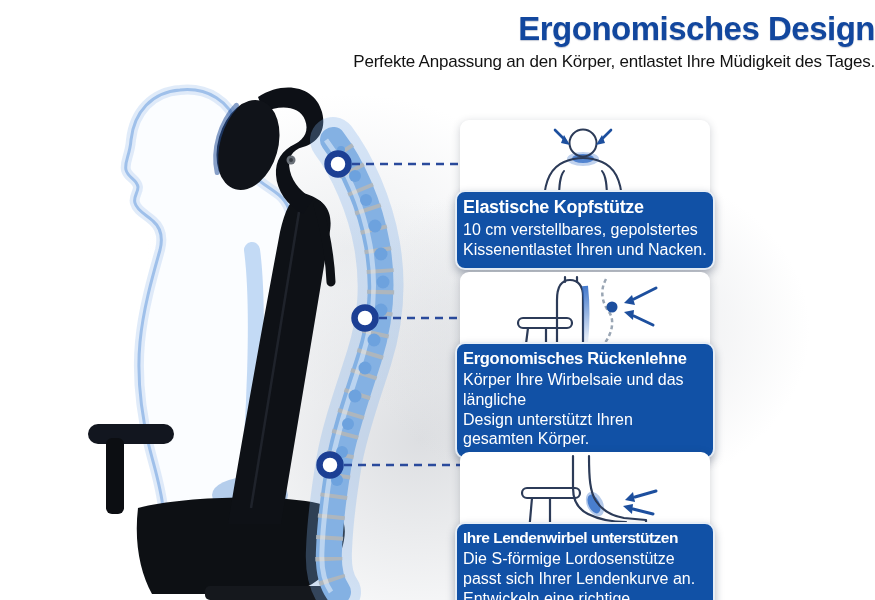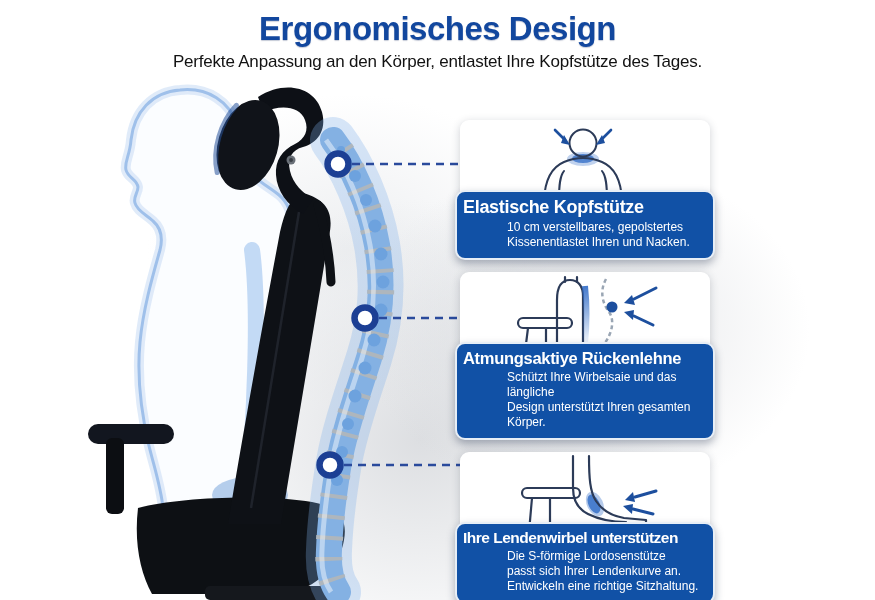--- a/index.html
+++ b/index.html
@@ -5,21 +5,21 @@
   html,body{margin:0;padding:0;background:#fff;}
   #stage{
     position:relative;width:875px;height:600px;overflow:hidden;
     font-family:"Liberation Sans",sans-serif;
     background:
       radial-gradient(ellipse 300px 230px at 585px 330px, rgba(205,208,213,0.55), rgba(255,255,255,0) 75%),
       radial-gradient(ellipse 330px 300px at 420px 440px, rgba(198,201,206,0.6), rgba(226,228,231,0.35) 55%, rgba(255,255,255,0) 80%),
       radial-gradient(ellipse 260px 200px at 350px 250px, rgba(222,225,229,0.55), rgba(255,255,255,0) 78%),
       #ffffff;
   }
-  .hdr{position:absolute;left:0;top:10px;width:875px;text-align:center;}
+  .hdr{position:absolute;left:0;top:10px;width:875px;text-align:right;}
   .hdr h1{
     margin:0;font-size:33px;font-weight:bold;color:#12479e;letter-spacing:-0.5px;
     text-shadow:0 1px 1px rgba(20,40,90,0.25);
   }
   .hdr p{margin:4px 0 0;font-size:17px;color:#121212;letter-spacing:-0.2px;}
   #figure{position:absolute;left:0;top:0;}
   .card{position:absolute;left:460px;width:250px;}
   .card-art{
     background:#fff;border-radius:9px;box-shadow:0 2px 9px rgba(40,50,70,0.22);
     height:82px;overflow:hidden;
@@ -28,34 +28,34 @@
   .banner{
     position:relative;margin:-12px -5px 0;background:#1151a6;
     border:2px solid rgba(255,255,255,0.9);border-radius:10px;
     box-shadow:0 4px 8px rgba(25,40,70,0.35);
     color:#fff;padding:5px 6px 8px;
   }
   .banner-title{font-weight:bold;white-space:nowrap;letter-spacing:-0.3px;}
   #card-0 .banner-title{font-size:18px;}
   #card-1 .banner-title{font-size:16.5px;}
   #card-2 .banner-title{font-size:15.5px;letter-spacing:-0.5px;}
-  .banner-desc{font-size:12px;line-height:1.24;margin-top:2px;margin-left:44px;}
+  .banner-desc{font-size:16px;line-height:1.24;margin-top:2px;}
   .banner-desc span{display:block;}
   #card-0{top:120px;}
   #card-1{top:272px;}
   #card-2{top:452px;}
 </style>
 </head>
 <body>
 
 <div id="stage">
 
   <div class="hdr">
     <h1>Ergonomisches Design</h1>
-    <p>Perfekte Anpassung an den Körper, entlastet Ihre Kopfstütze des Tages.</p>
+    <p>Perfekte Anpassung an den Körper, entlastet Ihre Müdigkeit des Tages.</p>
   </div>
 
   <svg id="figure" width="875" height="600" viewBox="0 0 875 600">
     <defs>
       <linearGradient id="fadeBlue" x1="0" y1="0" x2="0" y2="1">
         <stop offset="0" stop-color="#2e6ac6" stop-opacity="0.9"></stop>
         <stop offset="1" stop-color="#2e6ac6" stop-opacity="0.05"></stop>
       </linearGradient>
     </defs>
 
@@ -195,23 +195,23 @@
         <circle cx="152" cy="33" r="5.5" fill="#1d4f9e"></circle>
         <g stroke="#1d4f9e" stroke-width="3" fill="#1d4f9e" stroke-linecap="round">
           <line x1="196" y1="14" x2="174" y2="25"></line>
           <polygon points="164,29 175,31 172,21" stroke="none"></polygon>
           <line x1="193" y1="51" x2="174" y2="42"></line>
           <polygon points="164,38 174,36 173,46" stroke="none"></polygon>
         </g>
       </svg>
     </div>
     <div class="banner">
-      <div class="banner-title">Atmungsaktiye Rückenlehne</div>
+      <div class="banner-title">Ergonomisches Rückenlehne</div>
       <div class="banner-desc">
-        <span>Schützt Ihre Wirbelsaie und das längliche</span>
+        <span>Körper Ihre Wirbelsaie und das längliche</span>
         <span>Design unterstützt Ihren gesamten Körper.</span>
       </div>
     </div>
   </div>
 
   <div class="card" id="card-2">
     <div class="card-art">
       <svg width="246" height="78" viewBox="0 0 246 78">
         <ellipse cx="135" cy="50" rx="8" ry="13" fill="#2e6ac6" opacity="0.35" transform="rotate(-25 135 50)"></ellipse>
         <ellipse cx="134" cy="50" rx="5.5" ry="10" fill="#2e6ac6" opacity="0.8" transform="rotate(-25 134 50)"></ellipse>

